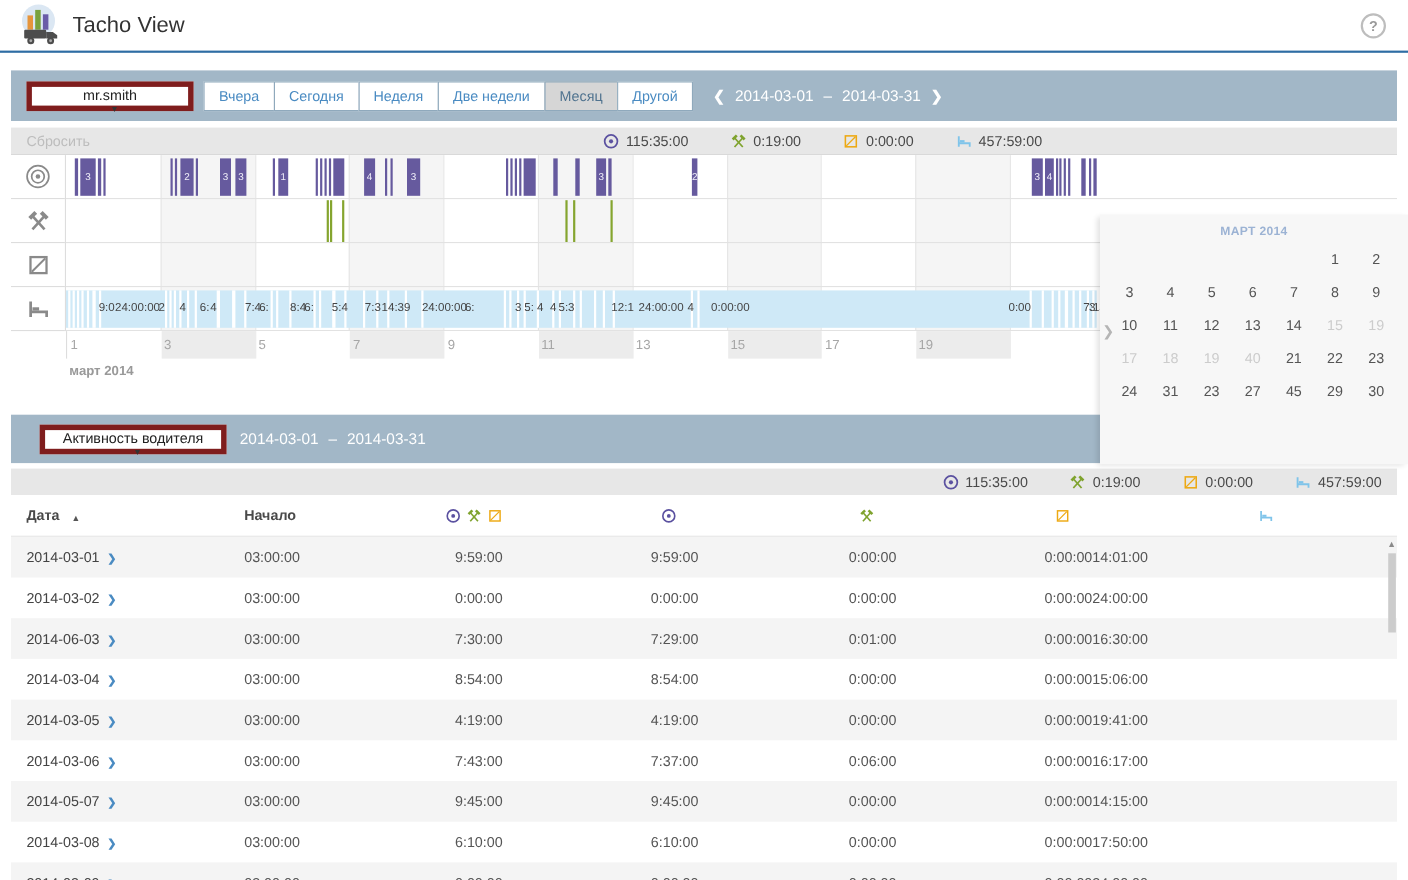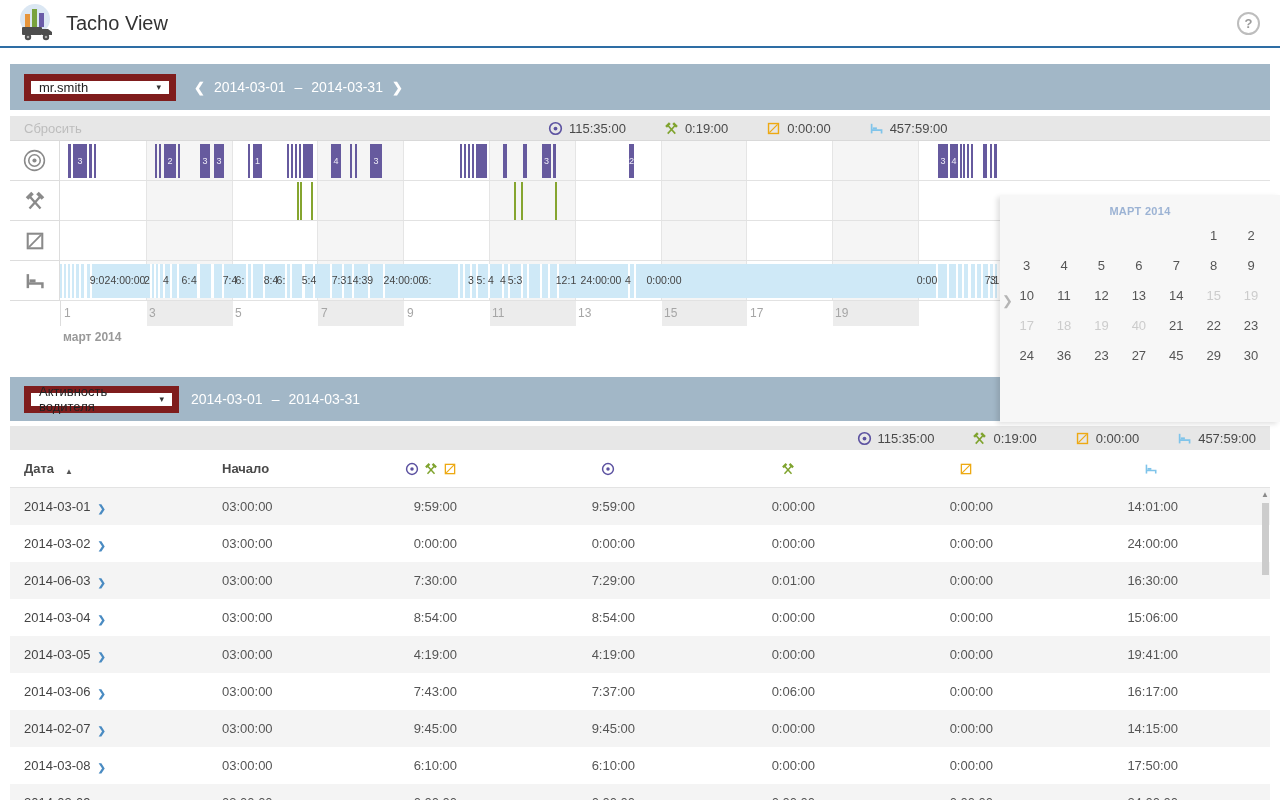--- a/index.html
+++ b/index.html
@@ -8,21 +8,21 @@
   .hdr{height:46px;border-bottom:2px solid #2e6da4;display:flex;align-items:center;padding:0 16px;position:relative;background:#fff;}
   .hdr .title{font-size:20px;color:#333;margin-left:10px;}
   .help{position:absolute;right:20px;top:12px;width:19px;height:19px;border:2px solid #bdbdbd;border-radius:50%;color:#9a9a9a;font-size:13px;font-weight:bold;display:flex;align-items:center;justify-content:center;cursor:pointer;}
   
   .sec{margin:0 10px;position:relative;}
   #sec1{margin-top:16px;}
   #sec2{margin-top:29px;}
   
   .tb{background:#a2b7c7;height:46px;display:flex;align-items:center;padding:0 14px;box-sizing:border-box;}
   .tb2{height:44px;}
-  .sel{background:#fff;height:27px;display:flex;align-items:center;justify-content:space-between;padding:0 8px;font-size:13px;color:#222;border:7px solid #7f1d1d;box-sizing:border-box;cursor:pointer;}
+  .sel{background:#fff;height:27px;display:flex;align-items:center;justify-content:space-between;padding:0 8px;font-size:13px;color:#222;border:5px solid #7f1d1d;box-sizing:border-box;cursor:pointer;flex-direction:column;}
   .sel .car{font-size:9px;color:#333;margin-left:8px;}
   .btns{display:flex;margin-left:10px;}
   .rbtn{height:27px;padding:0 13px;font-size:13px;font-family:inherit;color:#4a8bc2;background:#fff;border:1px solid #8fa9bc;margin-left:-1px;cursor:pointer;}
   .rbtn.active{background:#d6d6d6;color:#50738f;}
   .datenav{display:flex;align-items:center;gap:9px;color:#fff;font-size:14px;margin-left:18px;}
   .datenav .chev{font-size:13px;font-weight:bold;cursor:pointer;}
   
   .statsbar{background:#e7e7e7;height:24px;margin-top:6px;position:relative;display:flex;align-items:center;font-size:13px;color:#4a4a4a;}
   .statsbar2{margin-top:5px;}
   .reset{color:#bdbdbd;padding-left:14px;font-size:13px;cursor:default;}
@@ -62,21 +62,21 @@
   .thead{display:flex;height:37px;align-items:center;border-bottom:1px solid #e3e3e3;background:#fff;font-size:13px;color:#4a4a4a;font-weight:bold;}
   .tbody{position:relative;}
   .trow{display:flex;height:37px;align-items:center;font-size:13px;color:#555;}
   .trow.alt{background:#f4f4f4;}
   .c1{width:212px;padding-left:14px;box-sizing:border-box;display:flex;align-items:flex-end;gap:7px;}
   .c2{width:115px;}
   .c3{width:120px;text-align:right;}
   .c4{width:178px;text-align:right;}
   .c5{width:180px;text-align:right;}
   .c6{width:178px;text-align:right;}
-  .c7{width:185px;text-align:right;}
+  .c7{width:185px;text-align:left;}
   .hic{display:flex;justify-content:flex-end;align-items:center;gap:5px;box-sizing:border-box;}
   .hic.pad{padding-right:20px;}
   .sortar{font-size:8px;color:#555;margin-left:4px;}
   .rowchev{color:#4a8bc2;font-size:10px;font-weight:bold;}
   .datecell{color:#444;}
   .tscroll{position:absolute;right:0;top:2px;width:10px;text-align:center;z-index:3;}
   .tsarrow{font-size:8px;color:#8a8a8a;line-height:10px;}
   .tsthumb{width:7px;height:72px;background:#ccc;margin:3px auto 0;}
 </style>
 </head>
@@ -102,20 +102,28 @@
   <span class="title">Tacho View</span>
   <span class="help">?</span>
 </div>
 
 <div class="sec" id="sec1">
   <div class="tb">
     <div class="sel" style="width:152px;">
       <span>mr.smith</span>
       <span class="car">▾</span>
     </div>
+    <div class="btns">
+        <button class="rbtn">Вчера</button>
+        <button class="rbtn">Сегодня</button>
+        <button class="rbtn">Неделя</button>
+        <button class="rbtn">Две недели</button>
+        <button class="rbtn active">Месяц</button>
+        <button class="rbtn">Другой</button>
+      </div>
     <div class="datenav">
       <span class="chev">❮</span>
       <span>2014-03-01</span>
       <span>–</span>
       <span>2014-03-31</span>
       <span class="chev">❯</span>
     </div>
   </div>
 
   <div class="statsbar">
@@ -403,35 +411,35 @@
             <div class="dcell dis">17</div>
             <div class="dcell dis">18</div>
             <div class="dcell dis">19</div>
             <div class="dcell dis">40</div>
             <div class="dcell">21</div>
             <div class="dcell">22</div>
             <div class="dcell">23</div>
           </div>
           <div class="crow">
             <div class="dcell">24</div>
-            <div class="dcell">36</div>
+            <div class="dcell">31</div>
             <div class="dcell">23</div>
             <div class="dcell">27</div>
             <div class="dcell">45</div>
             <div class="dcell">29</div>
             <div class="dcell">30</div>
           </div>
         </div>
     </div>
   </div>
 </div>
 
 <div class="sec" id="sec2">
   <div class="tb tb2">
-    <div class="sel" style="width:155px;">
+    <div class="sel" style="width:170px;margin-left:12px;">
       <span>Активность водителя</span>
       <span class="car">▾</span>
     </div>
     <div class="datenav" style="margin-left:12px;">
       <span>2014-03-01</span>
       <span>–</span>
       <span>2014-03-31</span>
     </div>
     <span class="printbtn">
       <svg width="26" height="26" viewBox="0 0 24 24">
@@ -632,21 +640,21 @@
         </div>
         <div class="c2">03:00:00</div>
         <div class="c3">7:43:00</div>
         <div class="c4">7:37:00</div>
         <div class="c5">0:06:00</div>
         <div class="c6">0:00:00</div>
         <div class="c7">16:17:00</div>
       </div>
       <div class="trow alt">
         <div class="c1 datecell">
-          <span>2014-02-07</span>
+          <span>2014-05-07</span>
           <span class="rowchev">❯</span>
         </div>
         <div class="c2">03:00:00</div>
         <div class="c3">9:45:00</div>
         <div class="c4">9:45:00</div>
         <div class="c5">0:00:00</div>
         <div class="c6">0:00:00</div>
         <div class="c7">14:15:00</div>
       </div>
       <div class="trow">

